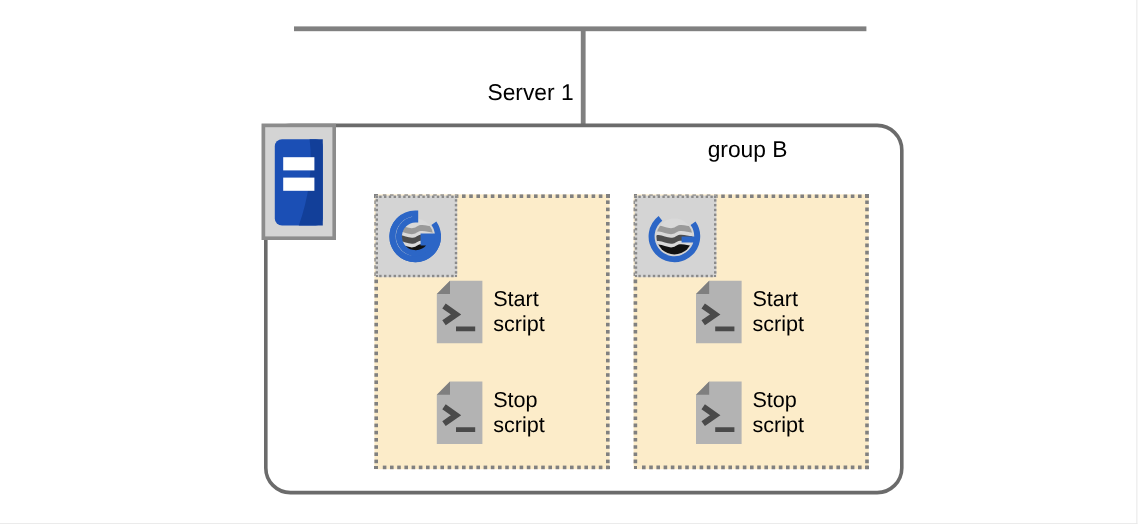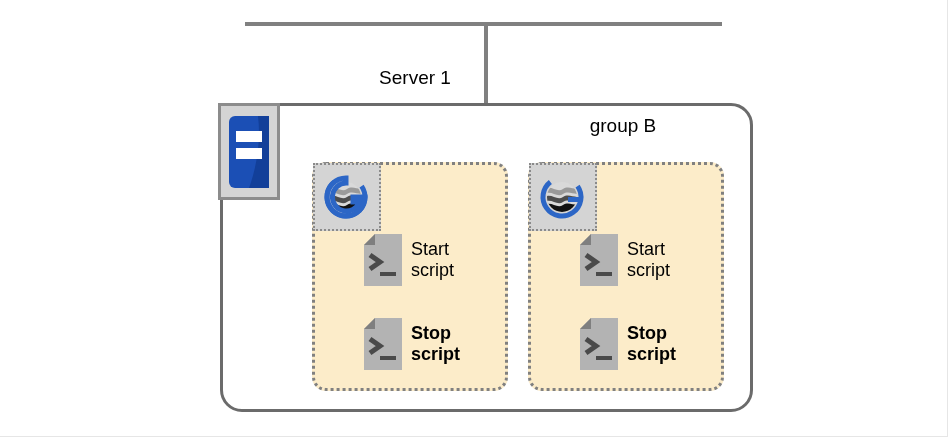--- a/index.html
+++ b/index.html
@@ -38,21 +38,21 @@
     height: 80px;
     background: #808080;
   }
 
   
   .server-label {
     position: absolute;
     left: 352px;
     top: 67px;
     width: 126px;
-    text-align: center;
+    text-align: right;
     font-size: 19px;
     color: #000000;
     white-space: nowrap;
   }
 
   
   .server-box {
     position: absolute;
     left: 220px;
     top: 103px;
@@ -81,21 +81,21 @@
   .server-icon-badge svg { display: block; }
 
   
   .group {
     position: absolute;
     top: 159px;
     width: 196px;
     height: 229px;
     background: #fcecc9;
     border: 3px dotted #808080;
-    border-radius: 14px;
+    border-radius: 0;
     box-sizing: border-box;
   }
   .group-a { left: 309px; }
   .group-b { left: 525px; }
 
   .group-label {
     position: absolute;
     top: 115px;
     width: 196px;
     text-align: center;
@@ -124,21 +124,21 @@
 
   
   .script-row {
     position: absolute;
     left: 48px;
     display: flex;
     align-items: center;
     gap: 8px;
   }
   .script-row-start { top: 68px; }
-  .script-row-stop  { top: 152px; font-weight: bold; }
+  .script-row-stop  { top: 152px; }
 
   .script-icon { flex: 0 0 auto; }
   .script-icon svg { display: block; }
 
   .script-label {
     font-size: 18px;
     line-height: 21px;
     color: #000000;
     white-space: pre-line;
   }

